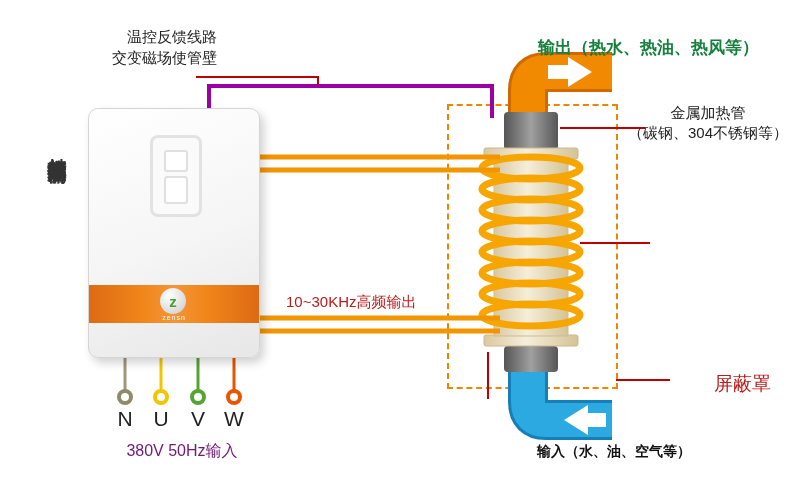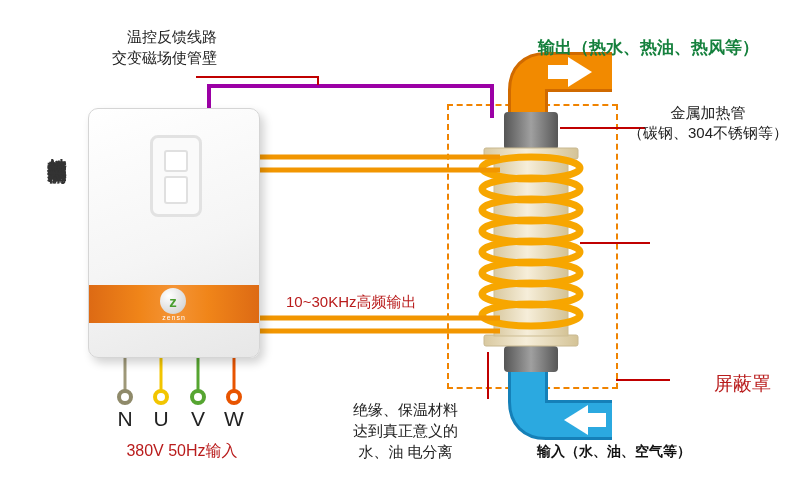--- a/index.html
+++ b/index.html
@@ -40,21 +40,21 @@
   .hf-label{left:286px;top:293px;font-size:15px;}
   .output-label{left:538px;top:36px;font-size:17px;font-weight:700;color:#15803d;}
   .input-label{left:537px;top:443px;font-size:14px;font-weight:700;color:#111;}
   .metal-anno{left:618px;top:103px;width:180px;text-align:center;line-height:20px;}
   .coil-anno{left:630px;top:212px;width:165px;text-align:center;line-height:20px;}
   .shield-label{left:676px;top:371px;font-size:19px;margin-left:38px;}
   .insul-anno{left:318px;top:399px;width:175px;text-align:center;line-height:21px;}
 
   
   .tletter{position:absolute;top:407px;width:24px;text-align:center;font-size:21px;color:#222;}
-  .power-label{left:107px;top:441px;width:150px;text-align:center;font-size:16px;color:#b91c1c;}
+  .power-label{left:107px;top:441px;width:150px;text-align:center;font-size:16px;color:#701a75;}
 </style>
 </head>
 <body>
 
 <div id="stage">
 
   <div class="abs shield-box"></div>
 
   <svg class="abs" style="left:0;top:0" width="800" height="499" viewBox="0 0 800 499">
     <defs>
@@ -150,25 +150,20 @@
   <div class="txt input-label">输入（水、油、空气等）</div>
 
   <div class="txt anno metal-anno">
     <div>金属加热管</div>
     <div>（碳钢、304不锈钢等）</div>
   </div>
 
 
   <div class="txt shield-label">屏蔽罩</div>
 
-  <div class="txt anno insul-anno">
-    <div>绝缘、保温材料</div>
-    <div>达到真正意义的</div>
-    <div>水、油 电分离</div>
-  </div>
 
   <div class="tletter" style="left:113px;">N</div>
   <div class="tletter" style="left:149px;">U</div>
   <div class="tletter" style="left:186px;">V</div>
   <div class="tletter" style="left:222px;">W</div>
 
   <div class="txt power-label">380V 50Hz输入</div>
 
 </div>
 

